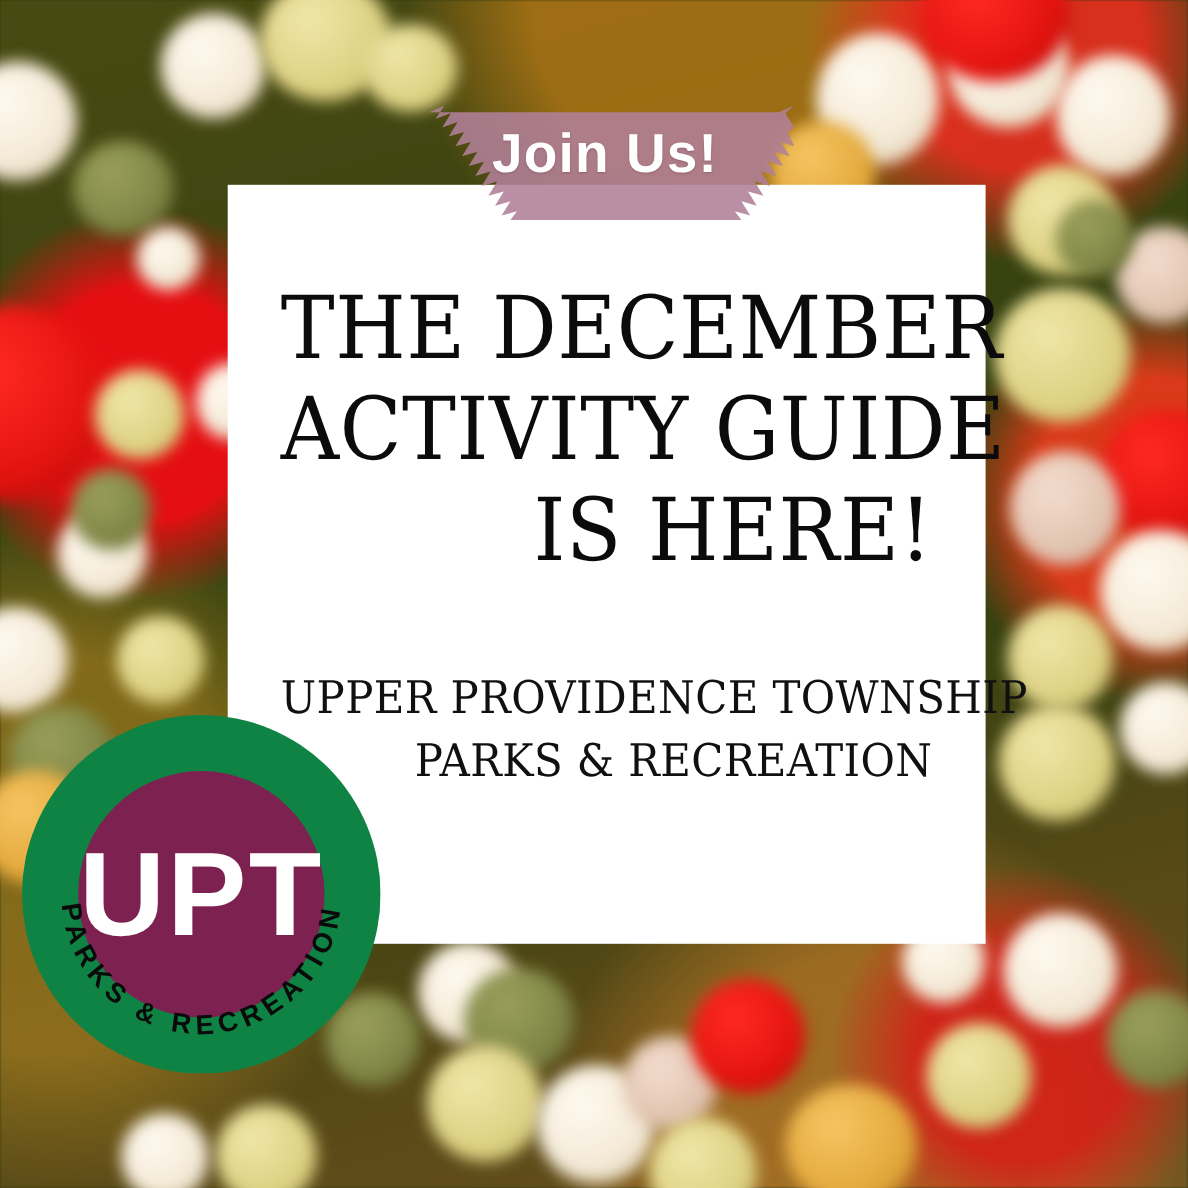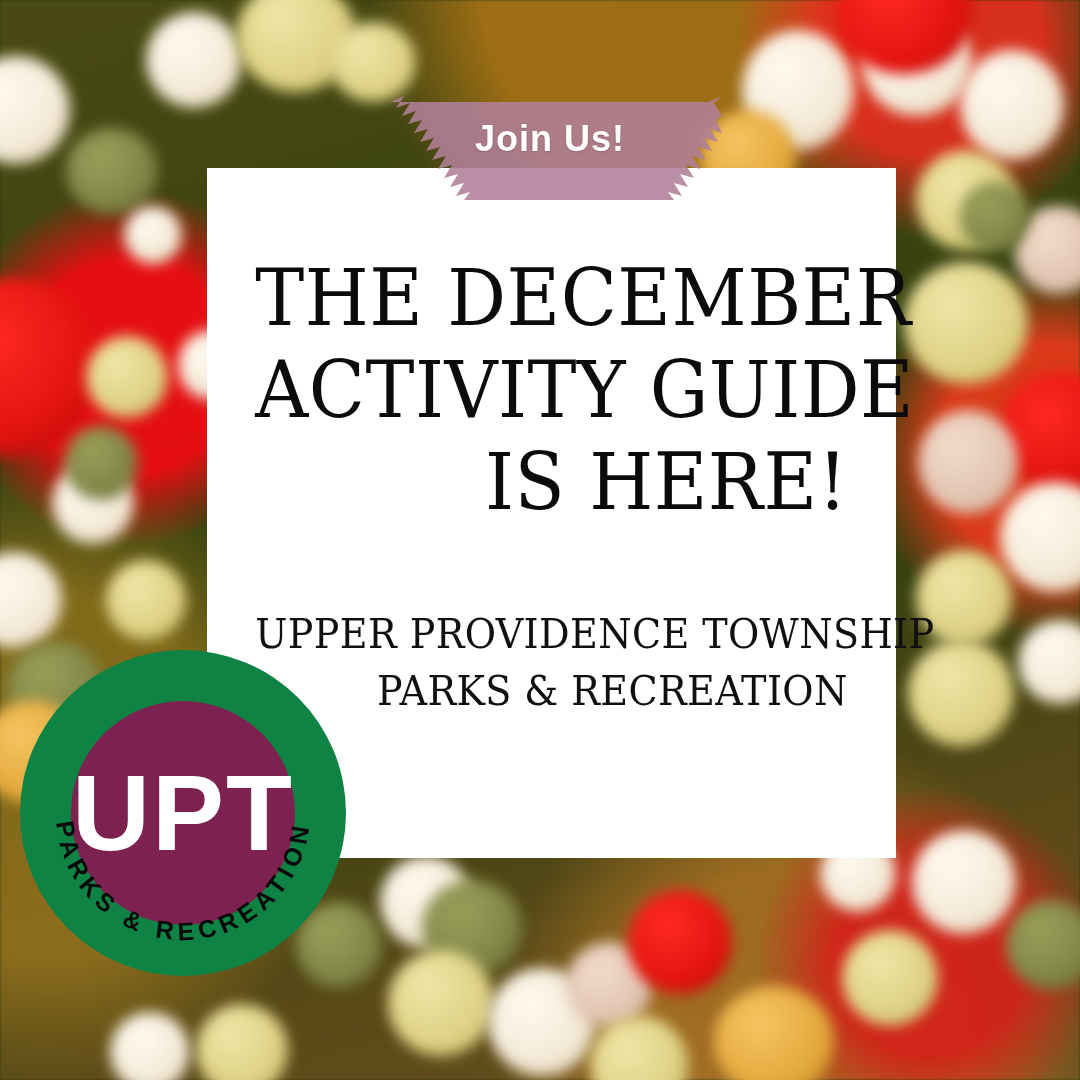--- a/index.html
+++ b/index.html
@@ -87,21 +87,21 @@
     width:344px;height:104px;
     z-index:7;
   }
   .banner svg{position:absolute;inset:0;width:100%;height:100%;}
   .banner-label{
     position:absolute;
     left:0;right:0;top:17px;
     text-align:center;
     font-family:"Liberation Sans",sans-serif;
     font-weight:bold;
-    font-size:36px;
+    font-size:50px;
     line-height:52px;
     color:#ffffff;
     letter-spacing:1px;
     z-index:2;
     text-shadow:0 1px 2px rgba(80,20,45,.25);
   }
 
   
   .logo{
     position:absolute;

